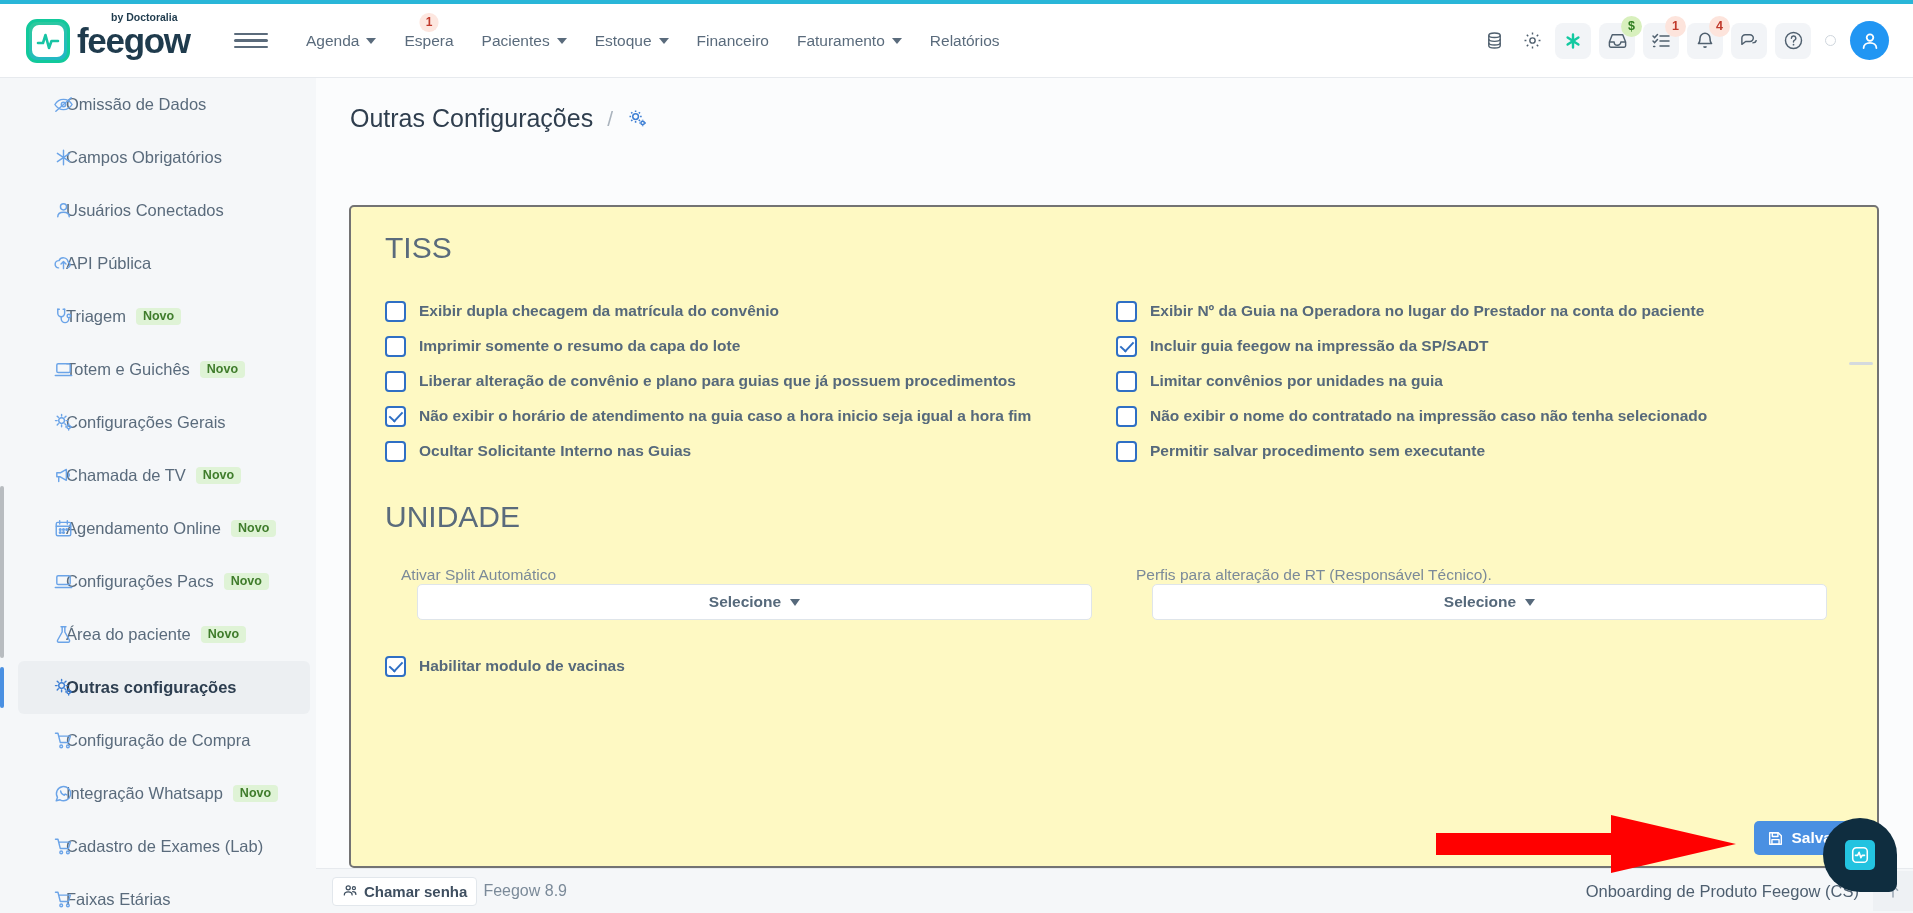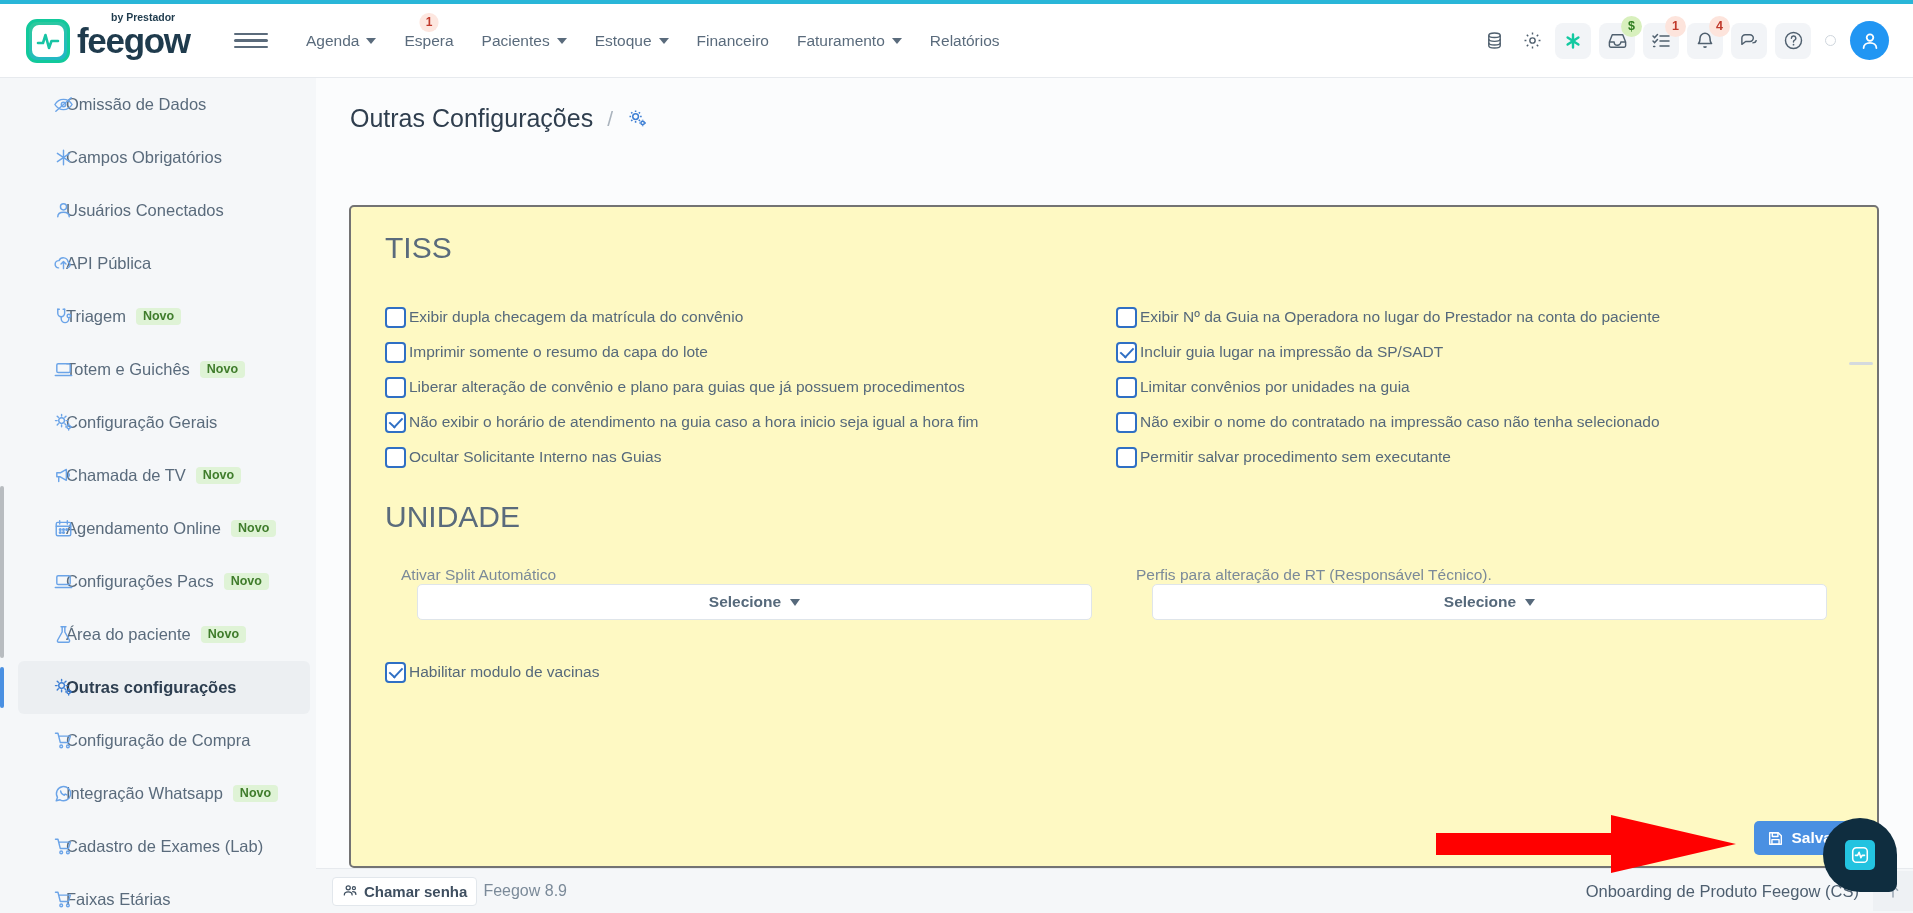--- a/index.html
+++ b/index.html
@@ -113,21 +113,21 @@
   }
   .card-scroll{
     position:absolute; right:4px; top:155px; width:24px; height:3px; background:#d5dade; border-radius:2px;
   }
 
   .sec-title{ font-size:30px; color:#5a6b7c; font-weight:400; }
 
   .grid2{ display:flex; }
   .col{ width:50%; }
 
-  .chk-row{ display:flex; align-items:flex-end; gap:3px; height:35px; margin-bottom:0; }
+  .chk-row{ display:flex; align-items:center; gap:13px; height:35px; margin-bottom:0;font-weight:bold; }
   .chkbox{
     width:21px;height:21px;border:2px solid #2f6fc4;border-radius:4px;background:#fff;
     flex:none; display:flex;align-items:center;justify-content:center; margin-top:1px; cursor:pointer;
   }
   .chkbox.on{ border-color:#2f6fc4; }
   .chkbox.on::after{
     content:""; width:6px;height:11px;border:solid #2f6fc4;border-width:0 2.6px 2.6px 0;
     transform:rotate(43deg) translate(-1px,-1px);
   }
   .chk-label{ font-size:15.5px; color:#56697b; line-height:22px; white-space:nowrap; }
@@ -183,21 +183,21 @@
 
   <div class="logo-wrap">
     <div class="logo-mark">
       <div class="pulse">
         <svg width="26" height="26" viewBox="0 0 26 26">
           <path d="M3 15 H8 L10.5 7 L14 20 L16.5 13 H23" fill="none" stroke="#17c4a4" stroke-width="2.6" stroke-linecap="round" stroke-linejoin="round"></path>
         </svg>
       </div>
     </div>
     <div class="logo-text">
-      <div class="logo-by">by Prestador</div>
+      <div class="logo-by">by Doctoralia</div>
       <div class="logo-word">feegow</div>
     </div>
   </div>
 
   <div class="hamburger">
     <span></span>
       <span></span>
       <span></span>
   </div>
 
@@ -362,21 +362,21 @@
       </div>
       <div class="side-item">
         <span class="side-ico">
           <svg width="21" height="21" viewBox="0 0 22 22" fill="none" stroke="currentColor" stroke-width="1.5" stroke-linecap="round" stroke-linejoin="round">
             <circle cx="9" cy="9" r="3"></circle>
             <path d="M9 2.6v1.7M9 13.7v1.7M2.6 9h1.7M13.7 9h1.7M4.4 4.4l1.2 1.2M12.4 12.4l1.2 1.2M13.6 4.4l-1.2 1.2M5.6 12.4l-1.2 1.2"></path>
             <circle cx="16.4" cy="15.6" r="1.8"></circle>
             <path d="M16.4 12.4v.9M16.4 17.9v.9M13.2 15.6h.9M18.7 15.6h.9"></path>
           </svg>
         </span>
-        <span class="side-label">Configuração Gerais</span>
+        <span class="side-label">Configurações Gerais</span>
       </div>
       <div class="side-item">
         <span class="side-ico">
           <svg width="21" height="21" viewBox="0 0 22 22" fill="none" stroke="currentColor" stroke-width="1.5" stroke-linecap="round" stroke-linejoin="round">
             <path d="M4 8.2v4.2h3.6L14 16V4.6L7.6 8.2z"></path>
             <path d="M16.4 8.6a3 3 0 0 1 0 3.8"></path>
             <path d="M6 12.8v4.4"></path>
           </svg>
         </span>
         <span class="side-label">Chamada de TV</span>
@@ -515,21 +515,21 @@
             <span class="chk-label">Ocultar Solicitante Interno nas Guias</span>
           </div>
         </div>
       <div class="col" id="tiss-right">
           <div class="chk-row">
             <span class="chkbox"></span>
             <span class="chk-label">Exibir Nº da Guia na Operadora no lugar do Prestador na conta do paciente</span>
           </div>
           <div class="chk-row">
             <span class="chkbox on"></span>
-            <span class="chk-label">Incluir guia lugar na impressão da SP/SADT</span>
+            <span class="chk-label">Incluir guia feegow na impressão da SP/SADT</span>
           </div>
           <div class="chk-row">
             <span class="chkbox"></span>
             <span class="chk-label">Limitar convênios por unidades na guia</span>
           </div>
           <div class="chk-row">
             <span class="chkbox"></span>
             <span class="chk-label">Não exibir o nome do contratado na impressão caso não tenha selecionado</span>
           </div>
           <div class="chk-row">

